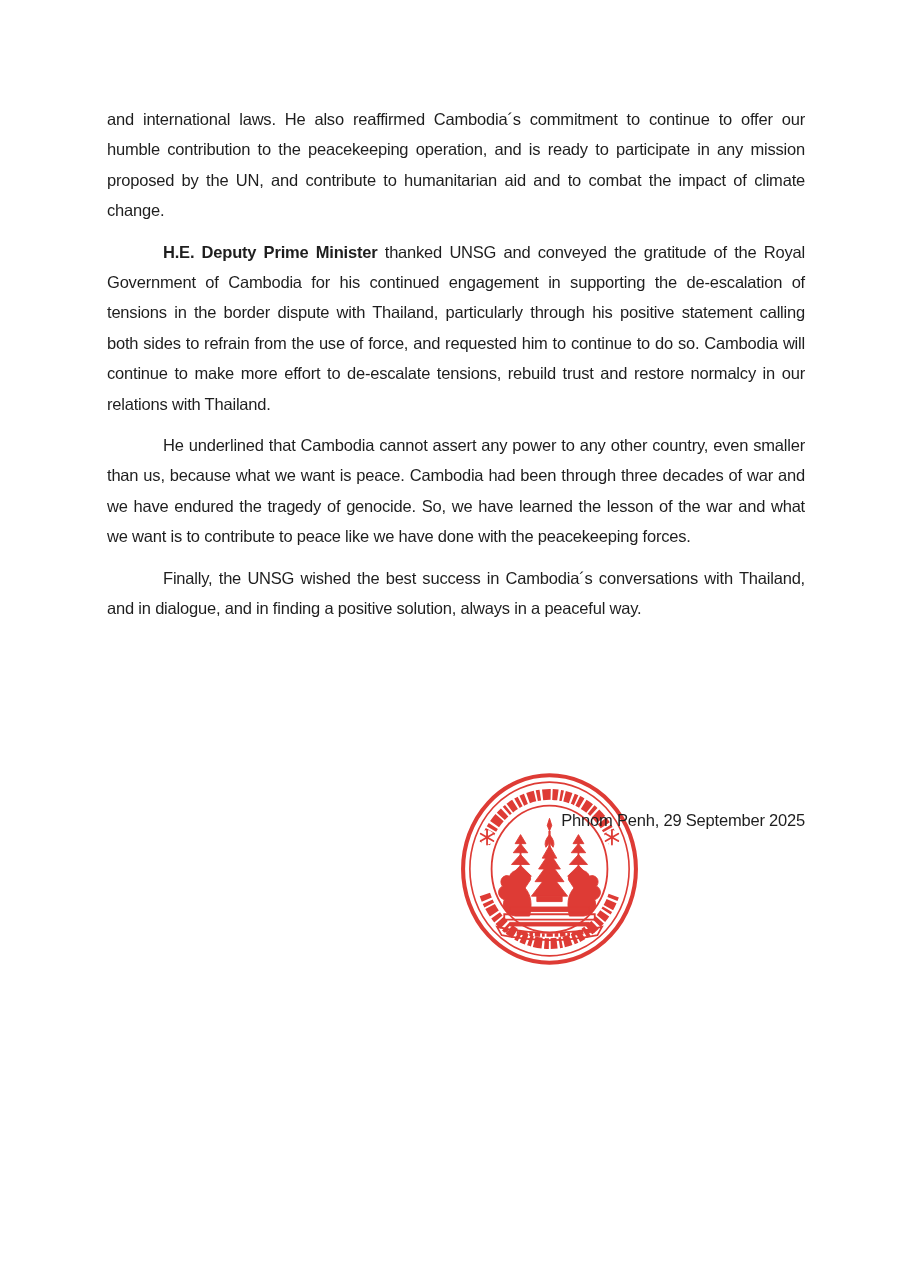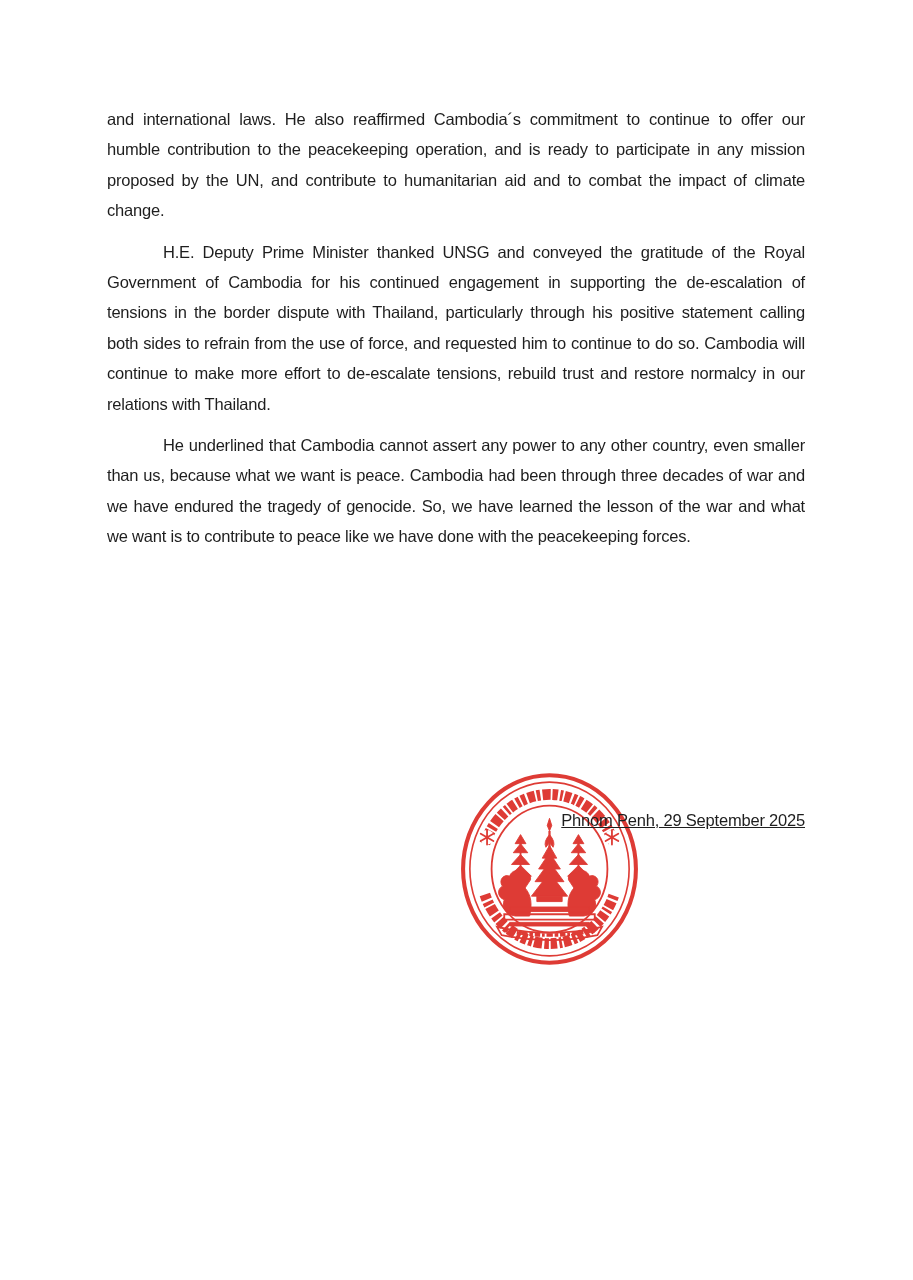--- a/index.html
+++ b/index.html
@@ -15,47 +15,47 @@
   .content{
     position:absolute;
     left:107px;top:104px;width:698px;
     font-size:16.5px;
     line-height:30.4px;
     letter-spacing:-0.2px;
     text-align:justify;
   }
   .para{margin:0 0 11px 0;}
   .para.indent{text-indent:56px;}
-  .lead{font-weight:normal;}
+  .lead{font-weight:bold;}
   .dateline{
     position:absolute;
     top:805px;right:108px;
     font-size:16.5px;
     line-height:30px;
     letter-spacing:-0.2px;
     z-index:2;
-    text-decoration:underline;
   }
   .seal{
     position:absolute;
     left:459px;top:771px;
     width:181px;height:196px;
     z-index:1;
     opacity:0.93;
   }
 </style>
 </head>
 <body>
 
 <div class="page">
 
   <div class="content">
     <p class="para"><span class="lead"></span><span>and international laws. He also reaffirmed Cambodia´s commitment to continue to offer our humble contribution to the peacekeeping operation, and is ready to participate in any mission proposed by the UN, and contribute to humanitarian aid and to combat the impact of climate change.</span></p>
     <p class="para indent"><span class="lead">H.E. Deputy Prime Minister</span><span> thanked UNSG and conveyed the gratitude of the Royal Government of Cambodia for his continued engagement in supporting the de-escalation of tensions in the border dispute with Thailand, particularly through his positive statement calling both sides to refrain from the use of force, and requested him to continue to do so. Cambodia will continue to make more effort to de-escalate tensions, rebuild trust and restore normalcy in our relations with Thailand.</span></p>
     <p class="para indent"><span class="lead"></span><span>He underlined that Cambodia cannot assert any power to any other country, even smaller than us, because what we want is peace. Cambodia had been through three decades of war and we have endured the tragedy of genocide. So, we have learned the lesson of the war and what we want is to contribute to peace like we have done with the peacekeeping forces.</span></p>
+    <p class="para indent"><span class="lead"></span><span>Finally, the UNSG wished the best success in Cambodia´s conversations with Thailand, and in dialogue, and in finding a positive solution, always in a peaceful way.</span></p>
   </div>
 
   <svg class="seal" viewBox="0 0 200 216" aria-hidden="true">
     <g stroke="#dc2d26" fill="none">
 
       <ellipse cx="100" cy="108" rx="95.5" ry="103.5" stroke-width="4.5"></ellipse>
       <ellipse cx="100" cy="108" rx="88" ry="96" stroke-width="1.8"></ellipse>
       <ellipse cx="100" cy="108" rx="64" ry="70" stroke-width="2"></ellipse>
 
       <path d="M 28.6 79.8 A 76 82.5 0 0 1 171.4 79.8" stroke-width="12" stroke-dasharray="5 2.5 8 2 4 2.5 9 2 6 2.5 3 2 7 2.5 4 2"></path>

